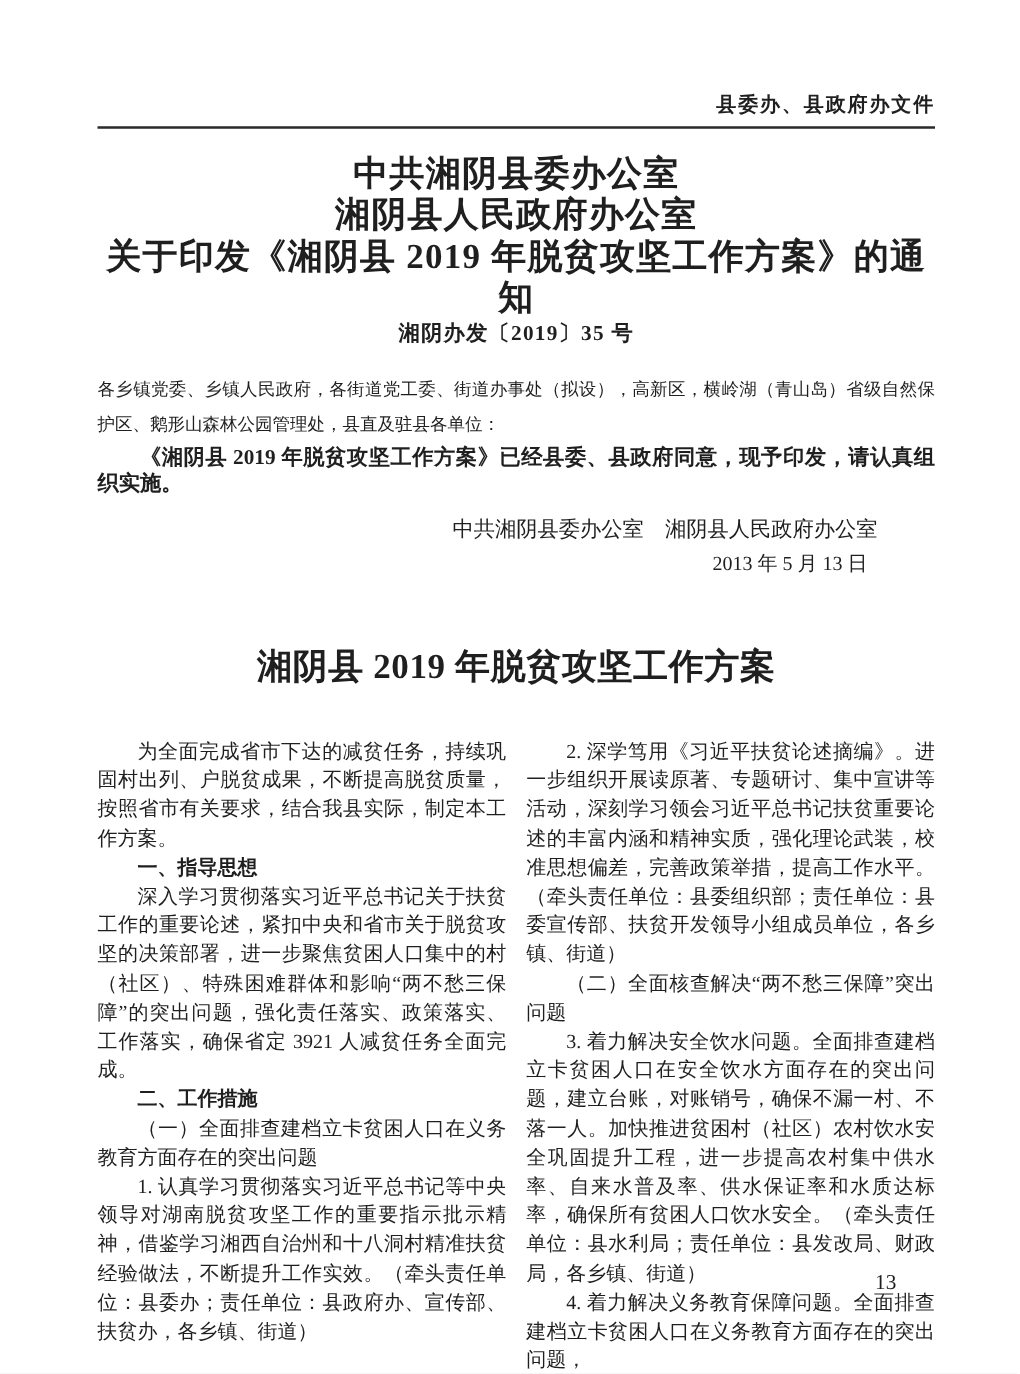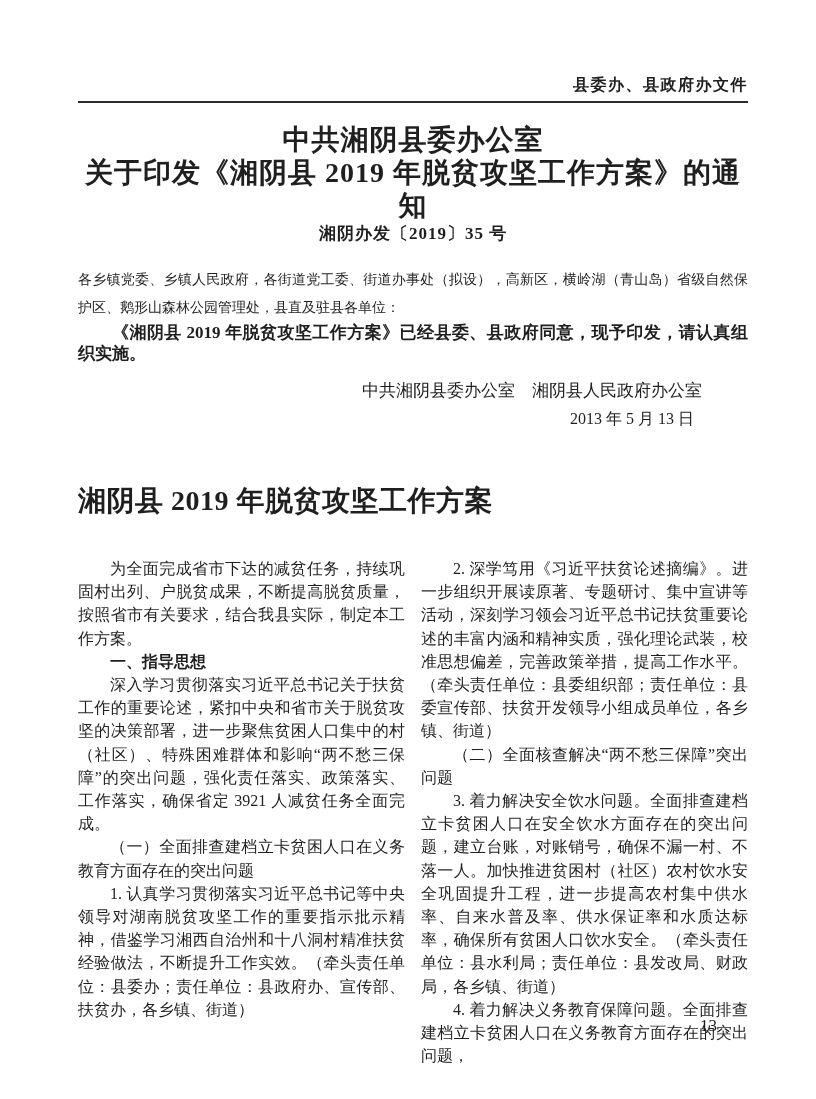--- a/index.html
+++ b/index.html
@@ -65,20 +65,21 @@
     line-height:20px;
   }
   .sign-date {
     margin:8px 54px 0 0;
     text-align:right;
     font-size:16px;
     line-height:20px;
   }
   .plan-title {
     margin-top:56px;
+    text-align:center;
     font-weight:bold;
     font-size:28px;
     letter-spacing:0.5px;
     line-height:32px;
   }
   .columns {
     margin-top:40px;
     display:flex;
     gap:16px;
   }
@@ -110,38 +111,40 @@
 <body>
 
 <div class="page">
   <div class="content">
 
     <div class="header-label">县委办、县政府办文件</div>
     <hr class="header-rule">
 
     <div class="doc-title">
       <div>中共湘阴县委办公室</div>
+      <div>湘阴县人民政府办公室</div>
       <div>关于印发《湘阴县 2019 年脱贫攻坚工作方案》的通知</div>
     </div>
 
     <div class="doc-number">湘阴办发〔2019〕35 号</div>
 
     <p class="addressee">各乡镇党委、乡镇人民政府，各街道党工委、街道办事处（拟设），高新区，横岭湖（青山岛）省级自然保护区、鹅形山森林公园管理处，县直及驻县各单位：</p>
     <p class="notice-body">《湘阴县 2019 年脱贫攻坚工作方案》已经县委、县政府同意，现予印发，请认真组织实施。</p>
 
     <div class="signoff">中共湘阴县委办公室　湘阴县人民政府办公室</div>
     <div class="sign-date">2013 年 5 月 13 日</div>
 
     <div class="plan-title">湘阴县 2019 年脱贫攻坚工作方案</div>
 
     <div class="columns">
       <div class="col">
           <p class="body">为全面完成省市下达的减贫任务，持续巩固村出列、户脱贫成果，不断提高脱贫质量，按照省市有关要求，结合我县实际，制定本工作方案。</p>
           <p class="h1">一、指导思想</p>
           <p class="body">深入学习贯彻落实习近平总书记关于扶贫工作的重要论述，紧扣中央和省市关于脱贫攻坚的决策部署，进一步聚焦贫困人口集中的村（社区）、特殊困难群体和影响“两不愁三保障”的突出问题，强化责任落实、政策落实、工作落实，确保省定 3921 人减贫任务全面完成。</p>
+          <p class="h1">二、工作措施</p>
           <p class="h2">（一）全面排查建档立卡贫困人口在义务教育方面存在的突出问题</p>
           <p class="body">1. 认真学习贯彻落实习近平总书记等中央领导对湖南脱贫攻坚工作的重要指示批示精神，借鉴学习湘西自治州和十八洞村精准扶贫经验做法，不断提升工作实效。（牵头责任单位：县委办；责任单位：县政府办、宣传部、扶贫办，各乡镇、街道）</p>
         </div>
       <div class="col">
           <p class="body">2. 深学笃用《习近平扶贫论述摘编》。进一步组织开展读原著、专题研讨、集中宣讲等活动，深刻学习领会习近平总书记扶贫重要论述的丰富内涵和精神实质，强化理论武装，校准思想偏差，完善政策举措，提高工作水平。（牵头责任单位：县委组织部；责任单位：县委宣传部、扶贫开发领导小组成员单位，各乡镇、街道）</p>
           <p class="h2">（二）全面核查解决“两不愁三保障”突出问题</p>
           <p class="body">3. 着力解决安全饮水问题。全面排查建档立卡贫困人口在安全饮水方面存在的突出问题，建立台账，对账销号，确保不漏一村、不落一人。加快推进贫困村（社区）农村饮水安全巩固提升工程，进一步提高农村集中供水率、自来水普及率、供水保证率和水质达标率，确保所有贫困人口饮水安全。（牵头责任单位：县水利局；责任单位：县发改局、财政局，各乡镇、街道）</p>
           <p class="body">4. 着力解决义务教育保障问题。全面排查建档立卡贫困人口在义务教育方面存在的突出问题，</p>
         </div>
     </div>

